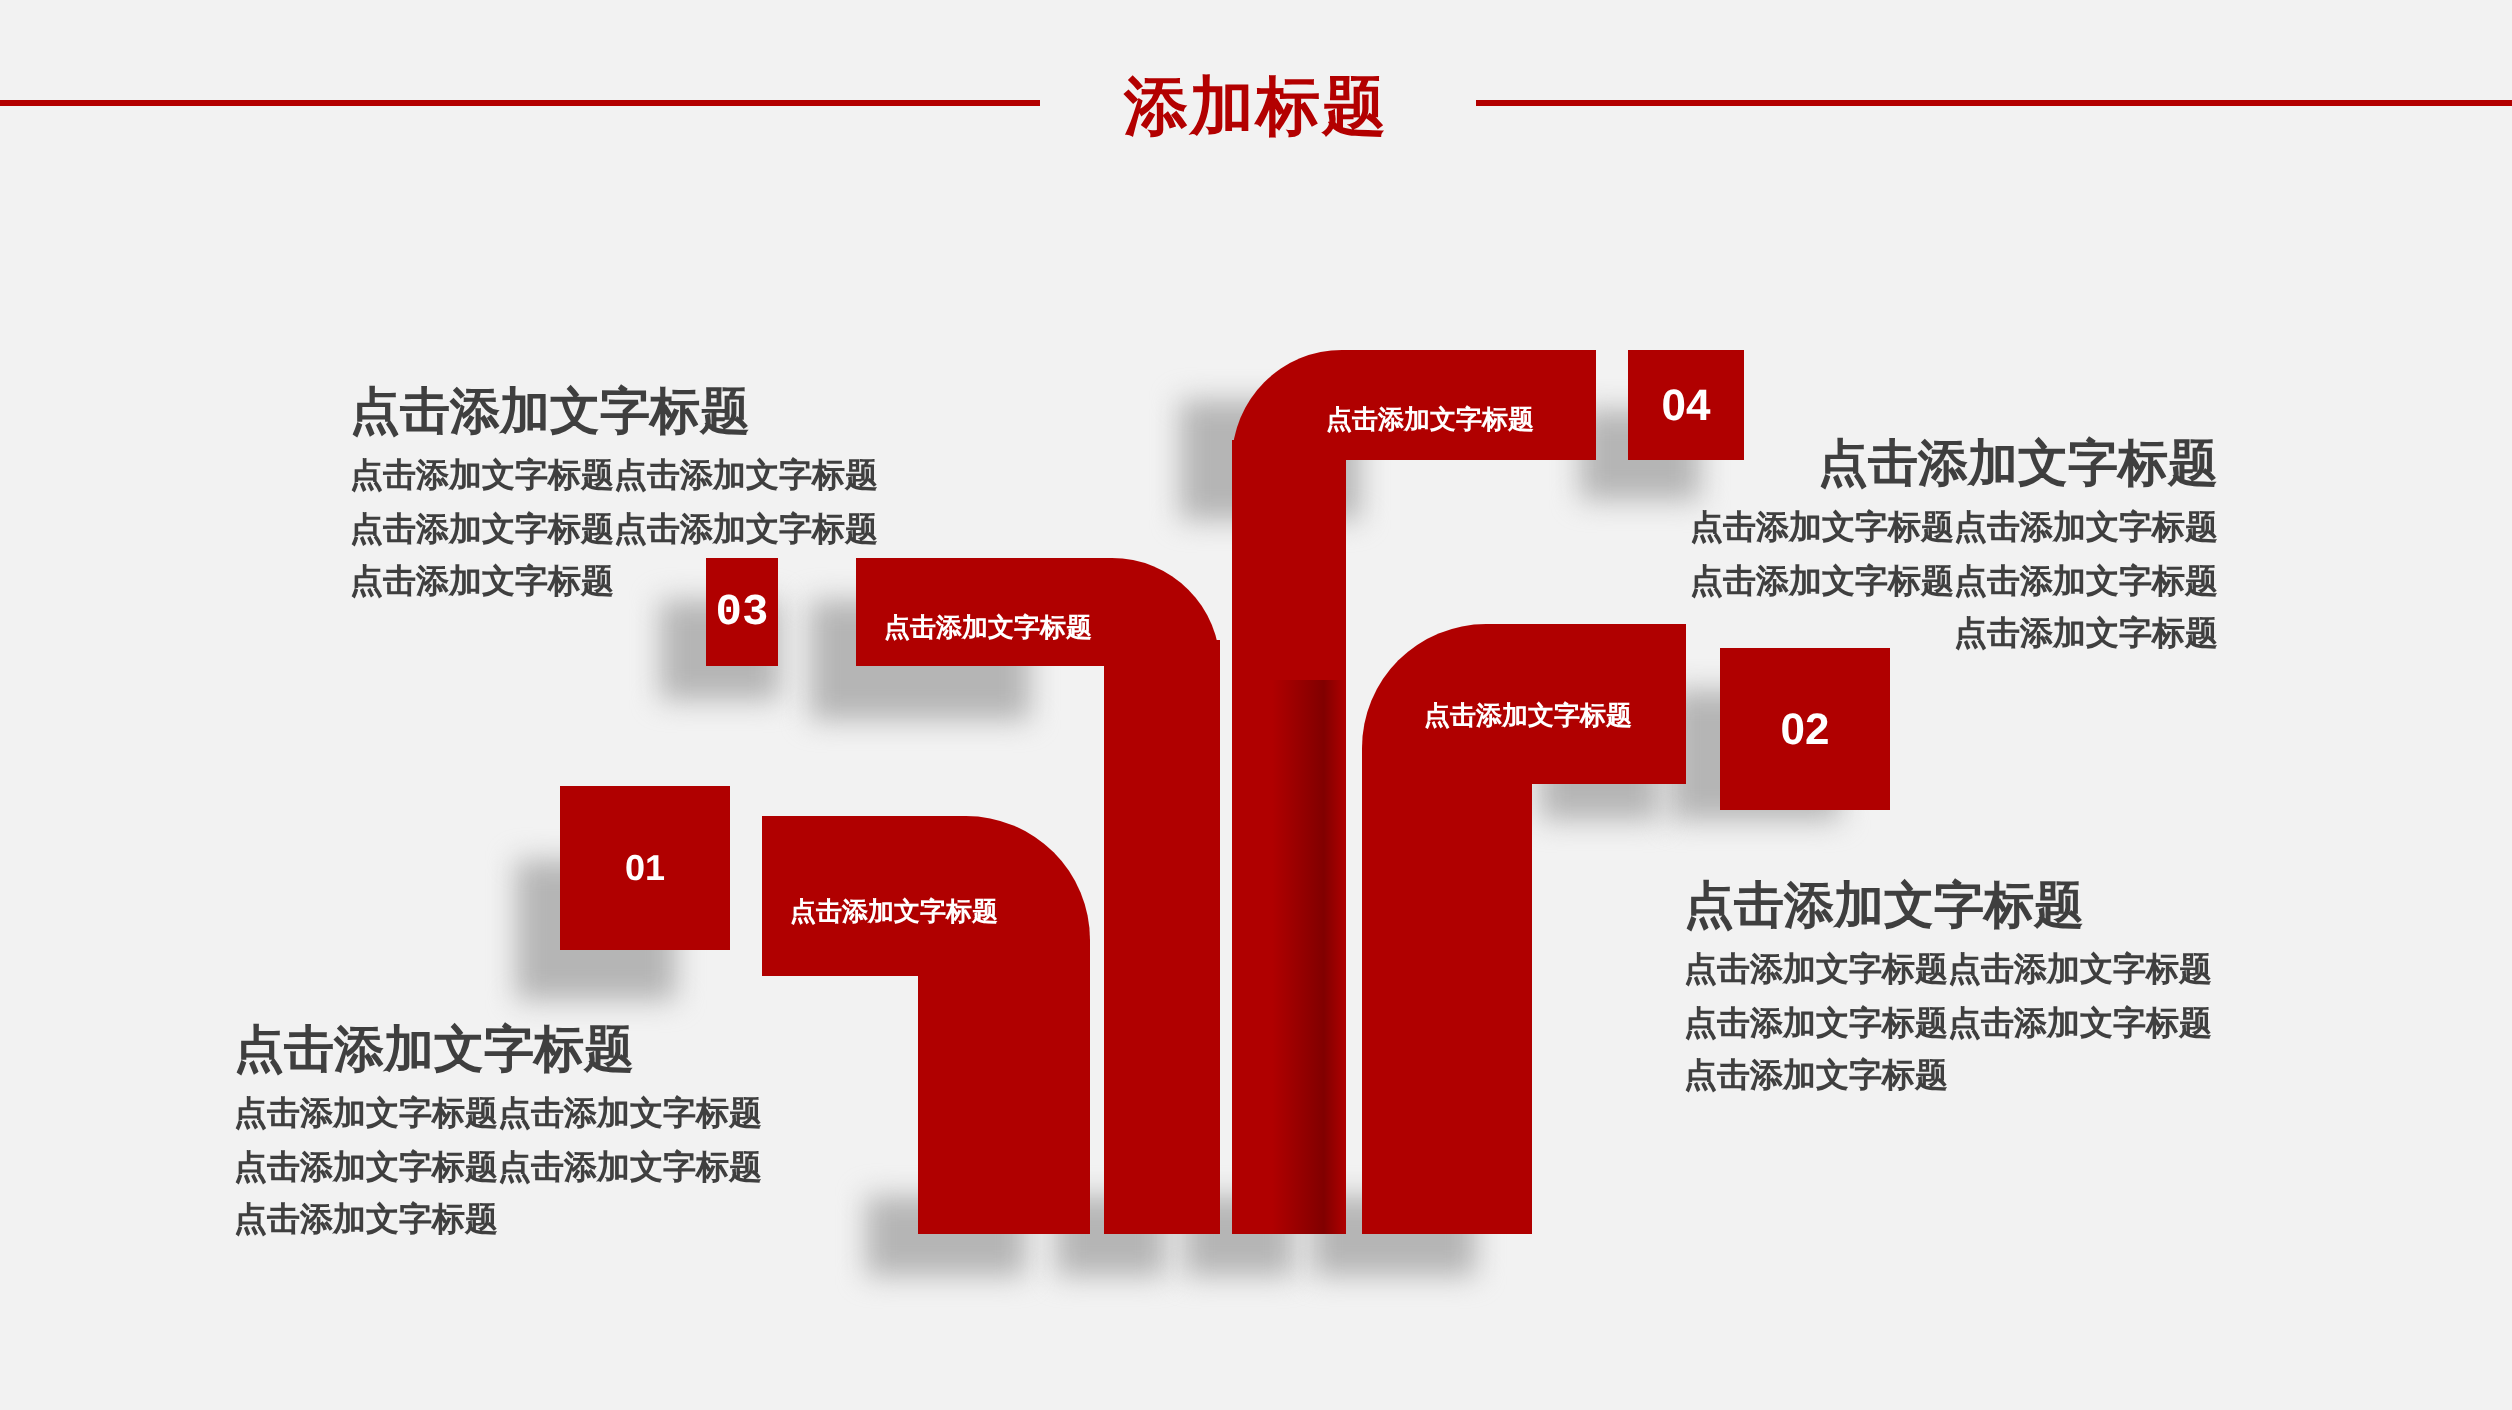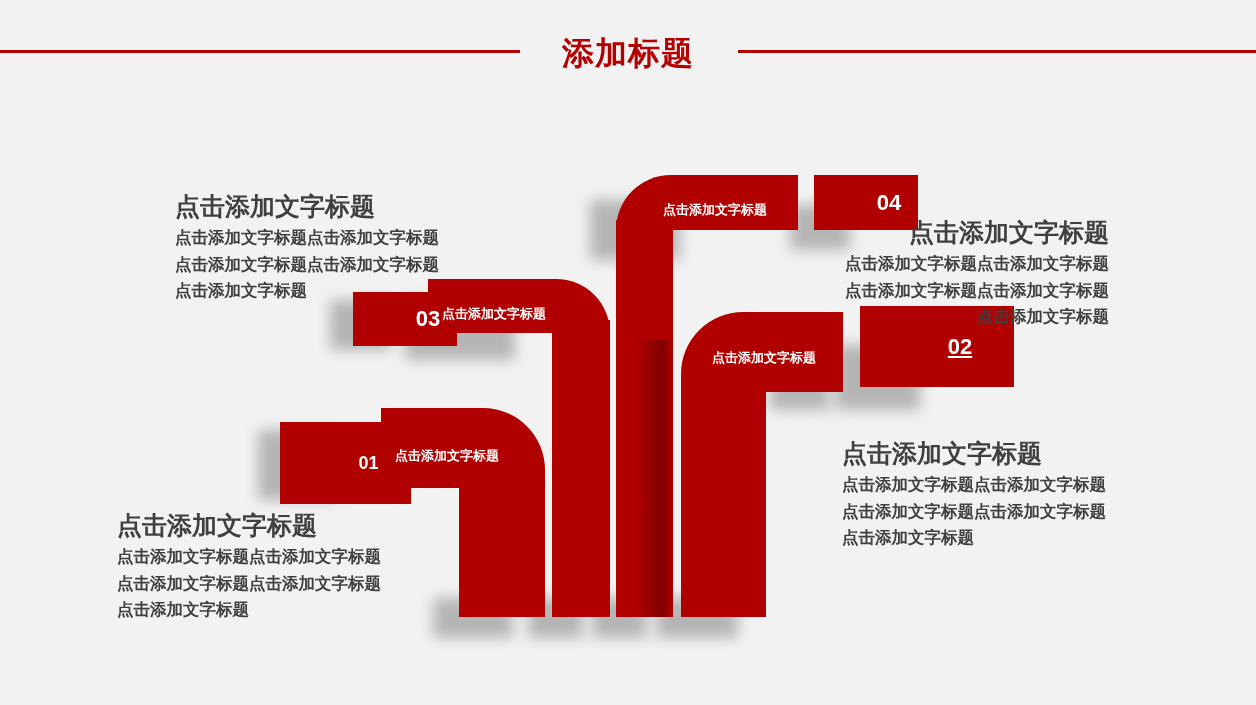--- a/index.html
+++ b/index.html
@@ -12,21 +12,20 @@
   .title {
     position:absolute; top:32px; left:520px; width:216px; text-align:center;
     font-size:32px; font-weight:bold; color:#b30000; letter-spacing:1px;
   }
   .shape { position:absolute; background:#b00000; }
   .shadow { position:absolute; background:#b5b5b5; filter:blur(7px); }
   .num {
     position:absolute; color:#fff; font-weight:bold; font-size:22px;
     display:flex; align-items:center; justify-content:center;
     background:#b00000;
-    padding-left:46px;
   }
   .lbl {
     position:absolute; color:#fff; font-weight:bold; font-size:13px; line-height:24px;
   }
   .block { position:absolute; color:#3f3f3f; font-weight:bold; }
   .block .h { font-size:25px; line-height:34px; margin-bottom:2px; }
   .block .p { font-size:16.5px; line-height:26.5px; white-space:nowrap;font-family:Liberation Serif, serif; }
   .block.right { text-align:right; }
   .darkband { position:absolute; background:linear-gradient(90deg, rgba(0,0,0,0) 0%, rgba(90,0,0,.55) 70%, rgba(0,0,0,0) 100%); }
 </style>
@@ -55,23 +54,23 @@
 <div class="shape" style="left:428px;top:279px;width:182px;height:54px;border-top-right-radius:60px;"></div>
 <div class="shape" style="left:552px;top:320px;width:58px;height:297px;"></div>
 
 <div class="shape" style="left:616px;top:175px;width:182px;height:55px;border-top-left-radius:62px;"></div>
 <div class="shape" style="left:616px;top:220px;width:57px;height:397px;"></div>
 <div class="darkband" style="left:636px;top:340px;width:37px;height:277px;"></div>
 
 <div class="shape" style="left:681px;top:312px;width:162px;height:80px;border-top-left-radius:62px;"></div>
 <div class="shape" style="left:681px;top:380px;width:85px;height:237px;"></div>
 
-<div class="num" style="left:280px;top:422px;width:85px;height:82px;font-size:18px;">01</div>
-<div class="num" style="left:860px;top:306px;width:108px;height:81px;text-decoration:underline;">02</div>
-<div class="num" style="left:353px;top:292px;width:58px;height:54px;">03</div>
+<div class="num" style="left:280px;top:393px;width:85px;height:82px;font-size:18px;">01</div>
+<div class="num" style="left:860px;top:324px;width:85px;height:81px;">02</div>
+<div class="num" style="left:353px;top:279px;width:36px;height:54px;font-family:Liberation Mono, monospace;">03</div>
 <div class="num" style="left:814px;top:175px;width:58px;height:55px;">04</div>
 
 <div class="lbl" style="left:395px;top:444px;">点击添加文字标题</div>
 <div class="lbl" style="left:712px;top:346px;width:112px;">点击添加文字标题</div>
 <div class="lbl" style="left:442px;top:302px;width:112px;">点击添加文字标题</div>
 <div class="lbl" style="left:663px;top:198px;">点击添加文字标题</div>
 
 <div class="block" style="left:117px;top:508px;">
   <div class="h">点击添加文字标题</div>
   <div class="p">点击添加文字标题点击添加文字标题</div>

